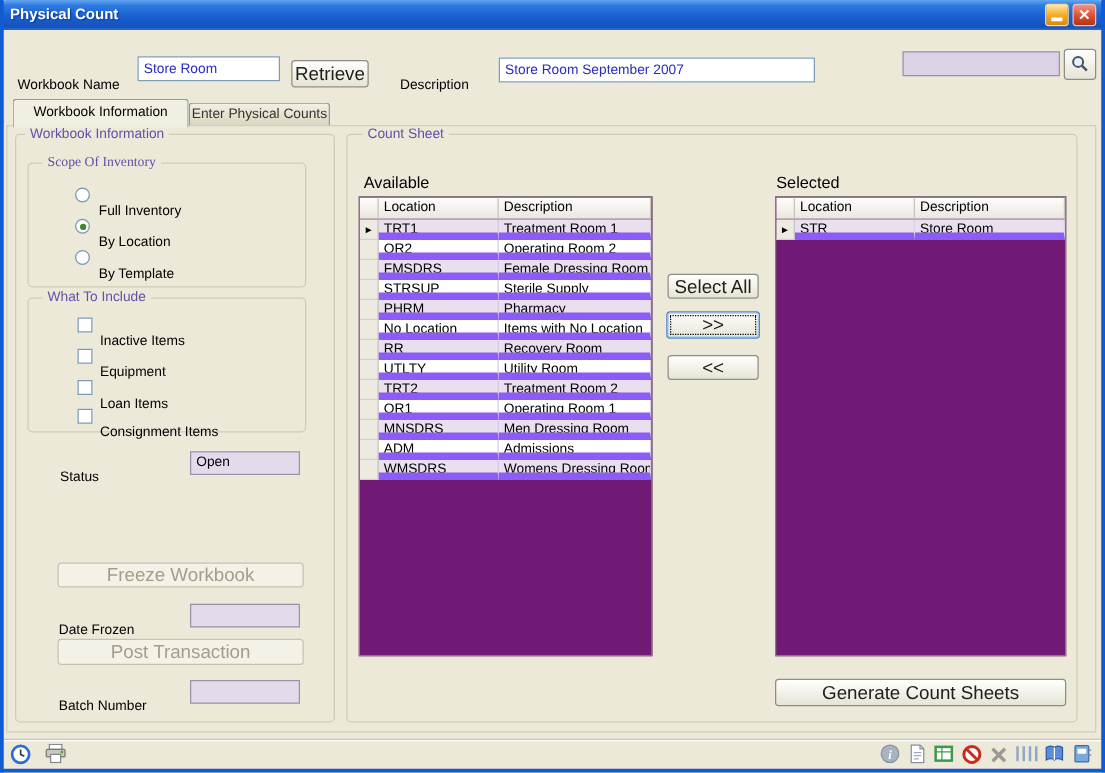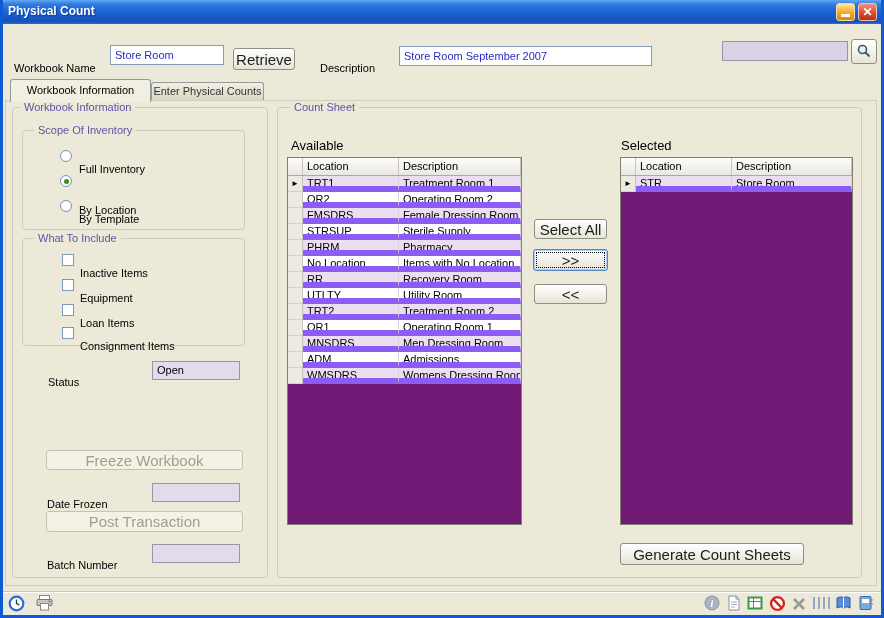--- a/index.html
+++ b/index.html
@@ -78,25 +78,25 @@
   </button>
 
   <div class="tab active" style="left:10px;top:79px;width:141px;height:23px;line-height:21px;">Workbook Information</div>
   <div class="tab inactive" style="left:151px;top:82px;width:113px;height:18px;line-height:17px;">Enter Physical Counts</div>
   <div class="page"></div>
 
   <div class="gbox" style="left:12px;top:107px;width:256px;height:471px;"></div>
   <span class="legend" style="left:20px;top:101px;">Workbook Information</span>
 
   <div class="gbox" style="left:22px;top:130px;width:223px;height:100px;"></div>
-  <span class="legend" style="left:34px;top:124px;">Scope Of Inventory</span>
+  <span class="legend" style="left:34px;top:124px;font-family:Liberation Serif, serif;">Scope Of Inventory</span>
   <span class="radio" style="left:60px;top:150px;"></span>
   <span class="lbl" style="left:79px;top:151px;">Full Inventory</span>
   <span class="radio on" style="left:60px;top:175px;"></span>
-  <span class="lbl" style="left:79px;top:192px;">By Location</span>
+  <span class="lbl" style="left:79px;top:176px;">By Location</span>
   <span class="radio" style="left:60px;top:200px;"></span>
   <span class="lbl" style="left:79px;top:201px;">By Template</span>
 
   <div class="gbox" style="left:22px;top:238px;width:223px;height:108px;"></div>
   <span class="legend" style="left:34px;top:232px;">What To Include</span>
   <span class="chk" style="left:62px;top:254px;"></span>
   <span class="lbl" style="left:80px;top:255px;">Inactive Items</span>
   <span class="chk" style="left:62px;top:279px;"></span>
   <span class="lbl" style="left:80px;top:280px;">Equipment</span>
   <span class="chk" style="left:62px;top:304px;"></span>
@@ -206,21 +206,21 @@
     </div>
     <div>
         <div class="trow odd">
           <div class="cell rh">►</div>
           <div class="cell">STR</div>
           <div class="cell">Store Room</div>
         </div>
       </div>
   </div>
 
-  <button class="btn" style="left:620px;top:543px;width:184px;height:22px;">Generate Count Sheets</button>
+  <button class="btn" style="left:620px;top:543px;width:233px;height:22px;">Generate Count Sheets</button>
 
   <div class="statusbar">
     <span class="sb-icon" style="left:5px;">
       <svg width="17" height="17" viewBox="0 0 17 17">
         <circle cx="8.5" cy="8.5" r="6.8" fill="#fff" stroke="#2B6CD8" stroke-width="2.2"></circle>
         <path d="M8.5 4.5v4l3 1.5" stroke="#333" stroke-width="1.3" fill="none"></path>
       </svg>
     </span>
     <span class="sb-icon" style="left:33px;">
       <svg width="17" height="16" viewBox="0 0 17 16">

